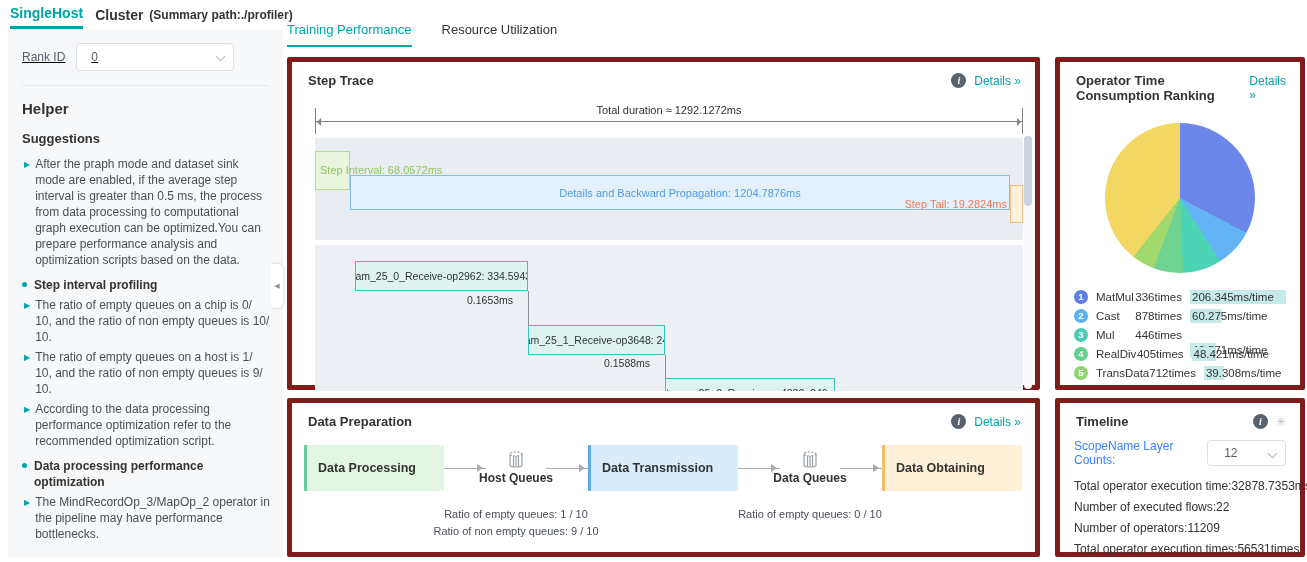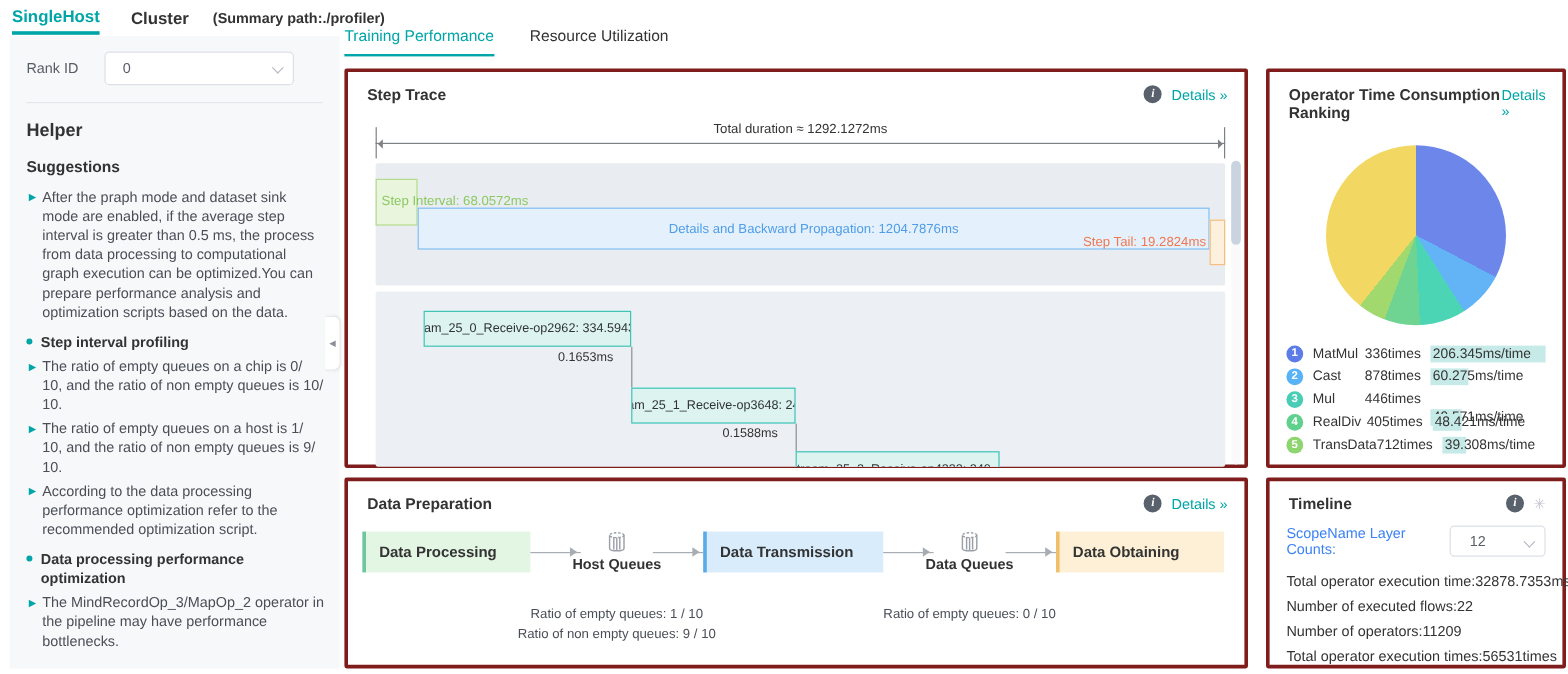--- a/index.html
+++ b/index.html
@@ -1,48 +1,48 @@
 <!DOCTYPE html>
 <html><head>
 <meta charset="utf-8">
 <style>
   * { margin:0; padding:0; box-sizing:border-box; }
   body { font-family:"Liberation Sans", sans-serif; background:#fff; }
   .page { position:relative; width:1307px; height:562px; background:#fff; overflow:hidden; }
 
   
-  .topbar { position:absolute; left:10px; top:4px; height:26px; display:flex; align-items:center; gap:26px;text-align:right; }
+  .topbar { position:absolute; left:10px; top:4px; height:26px; display:flex; align-items:center; gap:12px;text-align:right; }
   .host-tab { font-size:14px; font-weight:bold; color:#333; padding-bottom:5px; cursor:pointer; }
   .host-tab.active { color:#00a5a7; border-bottom:3px solid #00a5a7; }
   .summary-path { font-size:12px; font-weight:bold; color:#333; margin-left:-6px; padding-bottom:4px; }
 
   
   .sidebar { position:absolute; left:8px; top:30px; width:275px; height:527px; background:#f7f8fa; overflow:hidden; }
-  .rank-row { display:flex; align-items:center; gap:22px; padding:13px 14px 10px 14px; }
+  .rank-row { display:flex; align-items:center; gap:11px; padding:13px 14px 10px 14px;text-decoration:underline; }
   .rank-label { font-size:12px; color:#575d66; }
   .select { position:relative; background:#fff; border:1px solid #dcdfe6; border-radius:4px; height:28px; display:flex; align-items:center; font-size:12px; color:#5a5e66; cursor:pointer; }
   .rank-row .select { width:158px; padding-left:14px; }
   .chev { position:absolute; right:9px; top:9px; width:7px; height:7px; border-right:1px solid #b4b9c2; border-bottom:1px solid #b4b9c2; transform:rotate(45deg); }
   .divider { height:1px; background:#e5e7ea; margin:4px 14px 0 14px; }
   .helper-title { font-size:15px; font-weight:bold; color:#333; margin:14px 14px 0 14px; }
   .sugg-title { font-size:13px; font-weight:bold; color:#333; margin:14px 14px 0 14px; }
   .sections { margin:10px 12px 0 14px; }
   .sec-title { display:flex; align-items:baseline; gap:7px; font-size:12px; font-weight:bold; color:#333; margin-top:9px; line-height:16px; }
   .dot { flex:0 0 auto; width:5px; height:5px; border-radius:50%; background:#00a5a7; position:relative; top:-2px; }
   .sec-item { display:flex; align-items:baseline; gap:5px; font-size:12px; color:#4a4f57; line-height:16px; margin:4px 0 0 2px; }
   .tri { flex:0 0 auto; font-size:8px; color:#00a5a7; position:relative; top:-1px; }
   .collapse-handle { position:absolute; left:271px; top:263px; width:13px; height:46px; background:#fff; border:1px solid #e3e5e8; border-left:none; border-radius:0 6px 6px 0; display:flex; align-items:center; justify-content:center; font-size:7px; color:#8a8f96; cursor:pointer; box-shadow:1px 0 3px rgba(0,0,0,.06); }
 
   
   .main-tabs { position:absolute; left:287px; top:22px; display:flex; gap:30px; }
   .main-tab { font-size:13px; color:#333; padding-bottom:8px; cursor:pointer; }
   .main-tab.active { color:#00a5a7; border-bottom:2px solid #00a5a7; }
 
   
-  .panel { position:absolute; background:#fff; border:3px solid #7f1d1d; border-radius:2px; }
+  .panel { position:absolute; background:#fff; border:5px solid #7f1d1d; border-radius:2px; }
   .panel-head { display:flex; align-items:center; padding:11px 14px 8px 16px; }
   .panel-title { font-size:13px; font-weight:bold; color:#333; }
   .head-right { margin-left:auto; display:flex; align-items:center; gap:8px; }
   .info { width:15px; height:15px; border-radius:50%; background:#59616d; color:#fff; font-family:"Liberation Serif", serif; font-style:italic; font-weight:bold; font-size:10px; display:flex; align-items:center; justify-content:center; cursor:pointer; }
   .details { font-size:12px; color:#00a5a7; cursor:pointer; }
   .gear { font-size:12px; color:#c0c4cc; cursor:pointer; }
 
   #step-trace { left:287px; top:57px; width:753px; height:333px; }
   #operator-panel { left:1055px; top:57px; width:250px; height:333px; }
   #data-prep { left:287px; top:398px; width:753px; height:159px; }
@@ -82,21 +82,21 @@
   .legend { padding:0 14px; }
   .lrow { display:flex; align-items:center; font-size:11.5px; color:#333; height:19px; }
   .lnum { flex:0 0 auto; width:14px; height:14px; border-radius:50%; color:#fff; font-size:9.5px; font-weight:bold; display:flex; align-items:center; justify-content:center; margin-right:8px; }
   .c1{background:#5c7ce8;} .c2{background:#58b2f6;} .c3{background:#49cdb4;} .c4{background:#60d08d;} .c5{background:#8ed46f;}
   .lname { flex:1; }
   .ltimes { width:56px; text-align:right; margin-right:8px; }
   .lval { width:96px; background-image:linear-gradient(#c6eae7,#c6eae7); background-repeat:no-repeat; background-position:left center; padding:1px 17px 1px 2px; }
 
   
   .flow { position:absolute; left:12px; top:42px; display:flex; align-items:center; }
-  .stage { height:34px; display:flex; align-items:center; font-size:12.5px; font-weight:bold; color:#333; padding-left:11px; border-left:3px solid; }
+  .stage { height:46px; display:flex; align-items:center; font-size:12.5px; font-weight:bold; color:#333; padding-left:11px; border-left:3px solid; }
   .stage-green { width:140px; background:#e3f5e3; border-left-color:#6ec6a0; }
   .stage-blue { width:150px; background:#d9ecfb; border-left-color:#5aabe8; }
   .stage-yellow { width:140px; background:#fdf0d6; border-left-color:#f0c069; }
   .flow-arrow { width:42px; height:1px; background:#a8adb3; position:relative; }
   .flow-arrow::after { content:""; position:absolute; right:-1px; top:-4px; border:4.5px solid transparent; border-left:6px solid #a8adb3; }
   .queue-col { width:60px; display:flex; flex-direction:column; align-items:center; position:relative; }
   .queue-icon { color:#9aa0a8; }
   .queue-lbl { font-size:12px; font-weight:bold; color:#333; white-space:nowrap; margin-top:2px; }
   .ratios { position:absolute; text-align:center; font-size:11px; color:#4a4f57; line-height:17px; top:103px; width:270px; }
   #ratios-host { left:89px; }

